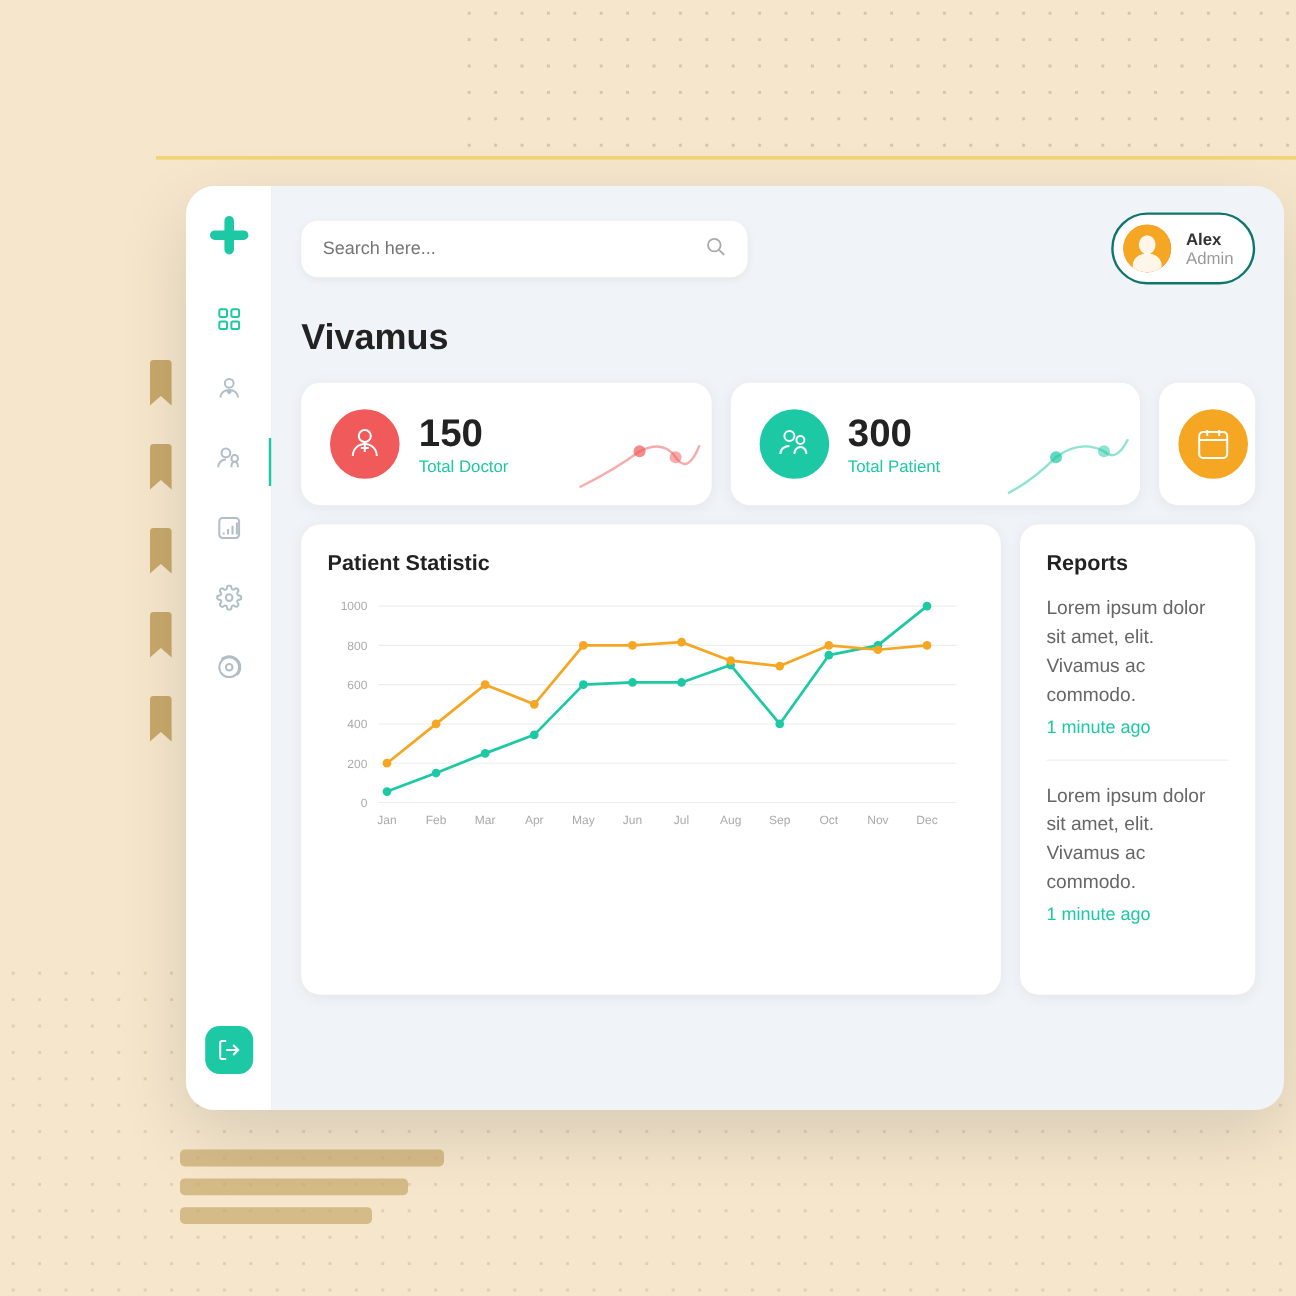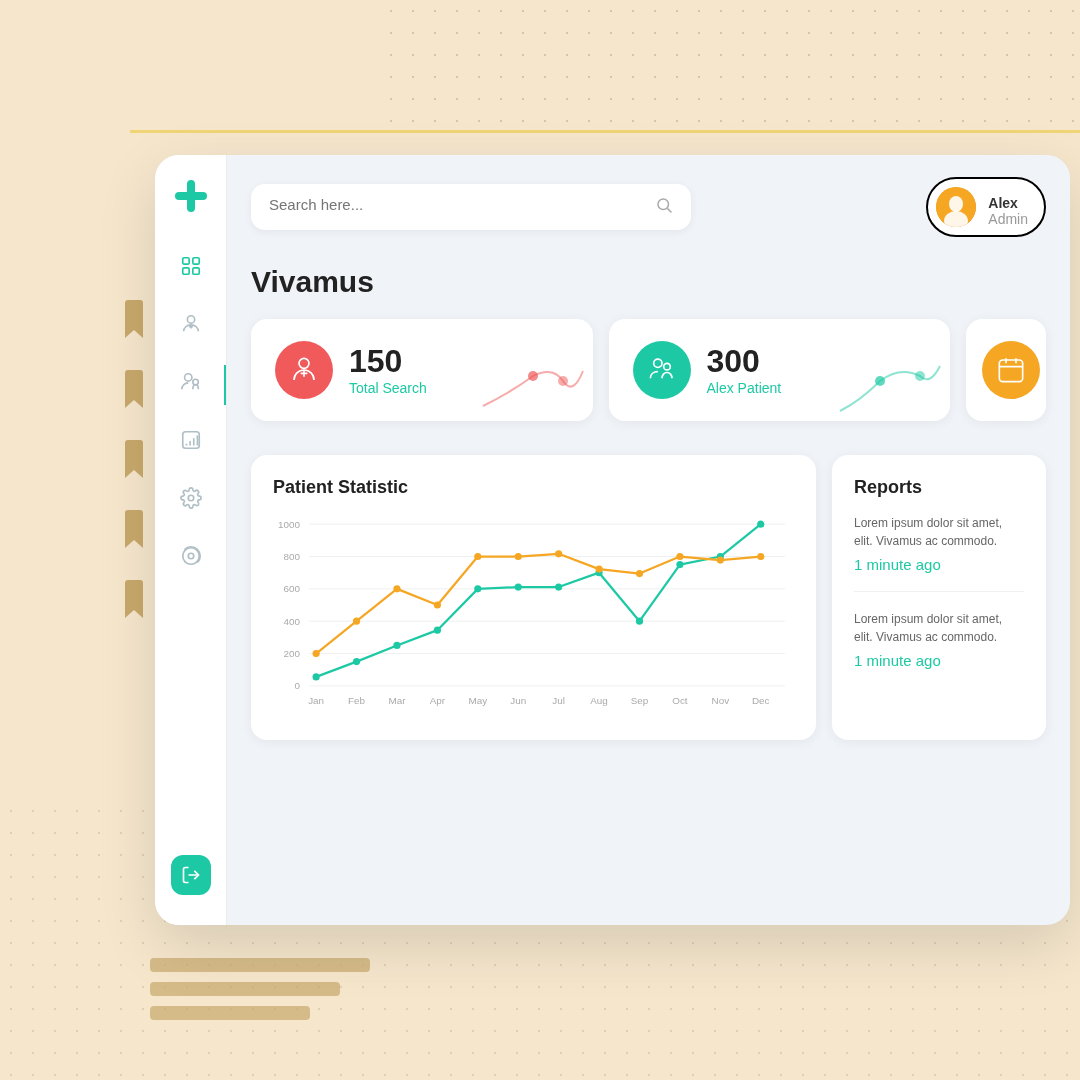--- a/index.html
+++ b/index.html
@@ -134,47 +134,47 @@
     .topbar {
       display: flex;
       align-items: center;
       justify-content: space-between;
       padding: 22px 24px 10px 24px;
       background: #f0f4f8;
     }
 
     .search-box {
       display: flex;
-      align-items: flex-start;
+      align-items: center;
       background: #ffffff;
       border-radius: 14px;
       padding: 12px 18px;
-      width: 440px;
+      width: 372px;
       box-shadow: 0 2px 8px rgba(0,0,0,0.06);
     }
     .search-box input {
       border: none;
       outline: none;
       background: transparent;
       font-size: 15px;
       color: #aaa;
       flex: 1;
     }
     .search-icon-box {
       color: #aaa;
     }
 
     .user-profile {
       display: flex;
-      align-items: flex-end;
+      align-items: center;
       gap: 12px;
       background: #ffffff;
       border-radius: 50px;
       padding: 8px 16px 8px 8px;
-      border: 2px solid #000000;
+      border: 2px solid #0f766e;
       cursor: pointer;
     }
     .avatar {
       width: 40px;
       height: 40px;
       border-radius: 50%;
       background: linear-gradient(135deg, #f5a623, #e67e22);
       overflow: hidden;
       display: flex;
       align-items: center;
@@ -197,21 +197,21 @@
       font-weight: 700;
       color: #222;
       margin-bottom: 20px;
       margin-top: 8px;
     }
 
     
     .stats-row {
       display: flex;
       gap: 16px;
-      margin-bottom: 34px;
+      margin-bottom: 16px;
       justify-content: space-between;
     }
 
     .stat-card {
       background: #ffffff;
       border-radius: 16px;
       padding: 22px 24px;
       display: flex;
       align-items: center;
       gap: 16px;
@@ -272,39 +272,39 @@
       font-size: 18px;
       font-weight: 700;
       color: #222;
       margin-bottom: 16px;
     }
 
     .reports-card {
       background: #ffffff;
       border-radius: 16px;
       padding: 22px;
-      width: 214px;
+      width: 196px;
       box-shadow: 0 2px 12px rgba(0,0,0,0.06);
       flex-shrink: 0;
     }
     .reports-title {
       font-size: 18px;
       font-weight: 700;
       color: #222;
       margin-bottom: 16px;
     }
 
     .report-item {
       margin-bottom: 18px;
       padding-bottom: 18px;
       border-bottom: 1px solid #f0f0f0;
     }
     .report-item:last-child { border-bottom: none; }
     .report-text {
-      font-size: 12px;
+      font-size: 16px;
       color: #666;
       line-height: 1.5;
       margin-bottom: 6px;
     }
     .report-time {
       font-size: 15px;
       color: #1dc9a4;
       font-weight: 500;
     }
 
@@ -493,42 +493,42 @@
           <div class="stat-icon red">
             <svg viewBox="0 0 36 36" width="30" height="30" fill="none" stroke="white" stroke-width="2">
               <circle cx="18" cy="10" r="6"></circle>
               <path d="M6 30c0-7 5.4-12 12-12s12 5 12 12"></path>
               <line x1="18" y1="18" x2="18" y2="26"></line>
               <line x1="14" y1="22" x2="22" y2="22"></line>
             </svg>
           </div>
           <div class="stat-info">
             <div class="stat-number">150</div>
-            <div class="stat-label">Total Search</div>
+            <div class="stat-label">Total Doctor</div>
           </div>
 
           <svg class="card-sparkline" viewBox="0 0 120 70">
             <path d="M10 55 Q40 40 60 25 Q80 15 90 30 Q100 45 110 20" fill="none" stroke="#f05a5a" stroke-width="2" opacity="0.5"></path>
             <circle cx="60" cy="25" r="5" fill="#f05a5a" opacity="0.7"></circle>
             <circle cx="90" cy="30" r="5" fill="#f05a5a" opacity="0.5"></circle>
           </svg>
         </div>
 
         <div class="stat-card">
           <div class="stat-icon teal">
             <svg viewBox="0 0 36 36" width="30" height="30" fill="none" stroke="white" stroke-width="2">
               <circle cx="13" cy="10" r="5"></circle>
               <path d="M4 28c0-5 4-8 9-8"></path>
               <circle cx="24" cy="14" r="4"></circle>
               <path d="M18 28c0-4 2.7-7 6-7s6 3 6 7"></path>
             </svg>
           </div>
           <div class="stat-info">
             <div class="stat-number">300</div>
-            <div class="stat-label">Alex Patient</div>
+            <div class="stat-label">Total Patient</div>
           </div>
 
           <svg class="card-sparkline" viewBox="0 0 120 70">
             <path d="M10 60 Q30 50 50 30 Q70 15 90 25 Q100 35 110 15" fill="none" stroke="#1dc9a4" stroke-width="2" opacity="0.5"></path>
             <circle cx="50" cy="30" r="5" fill="#1dc9a4" opacity="0.7"></circle>
             <circle cx="90" cy="25" r="5" fill="#1dc9a4" opacity="0.5"></circle>
           </svg>
         </div>
 
         <div class="stat-card" style="max-width:80px;min-width:80px;padding:16px;">

